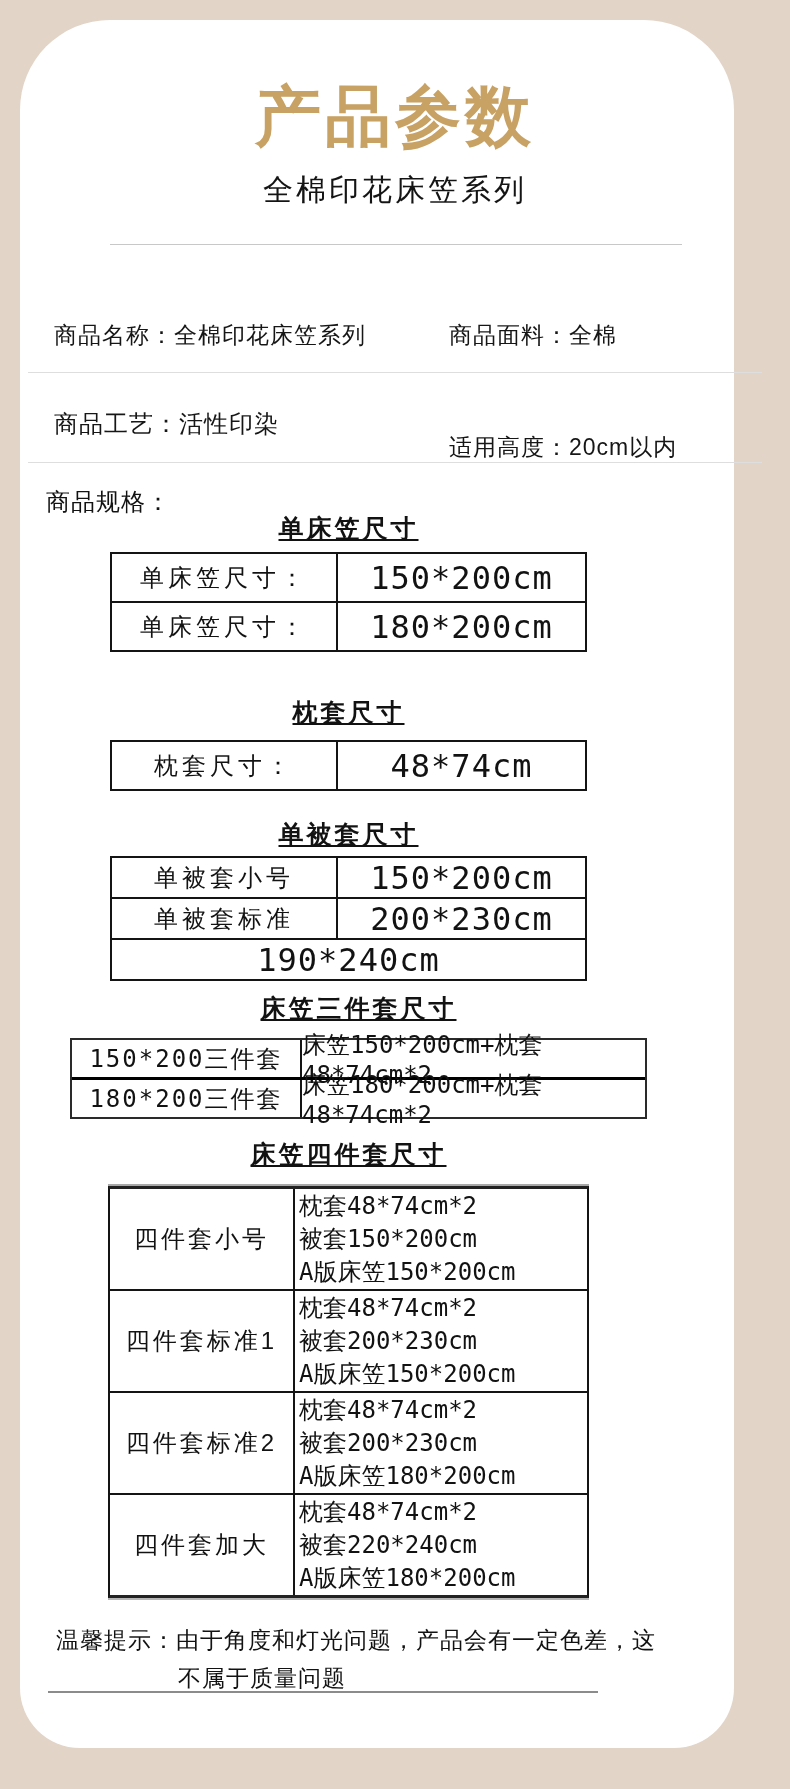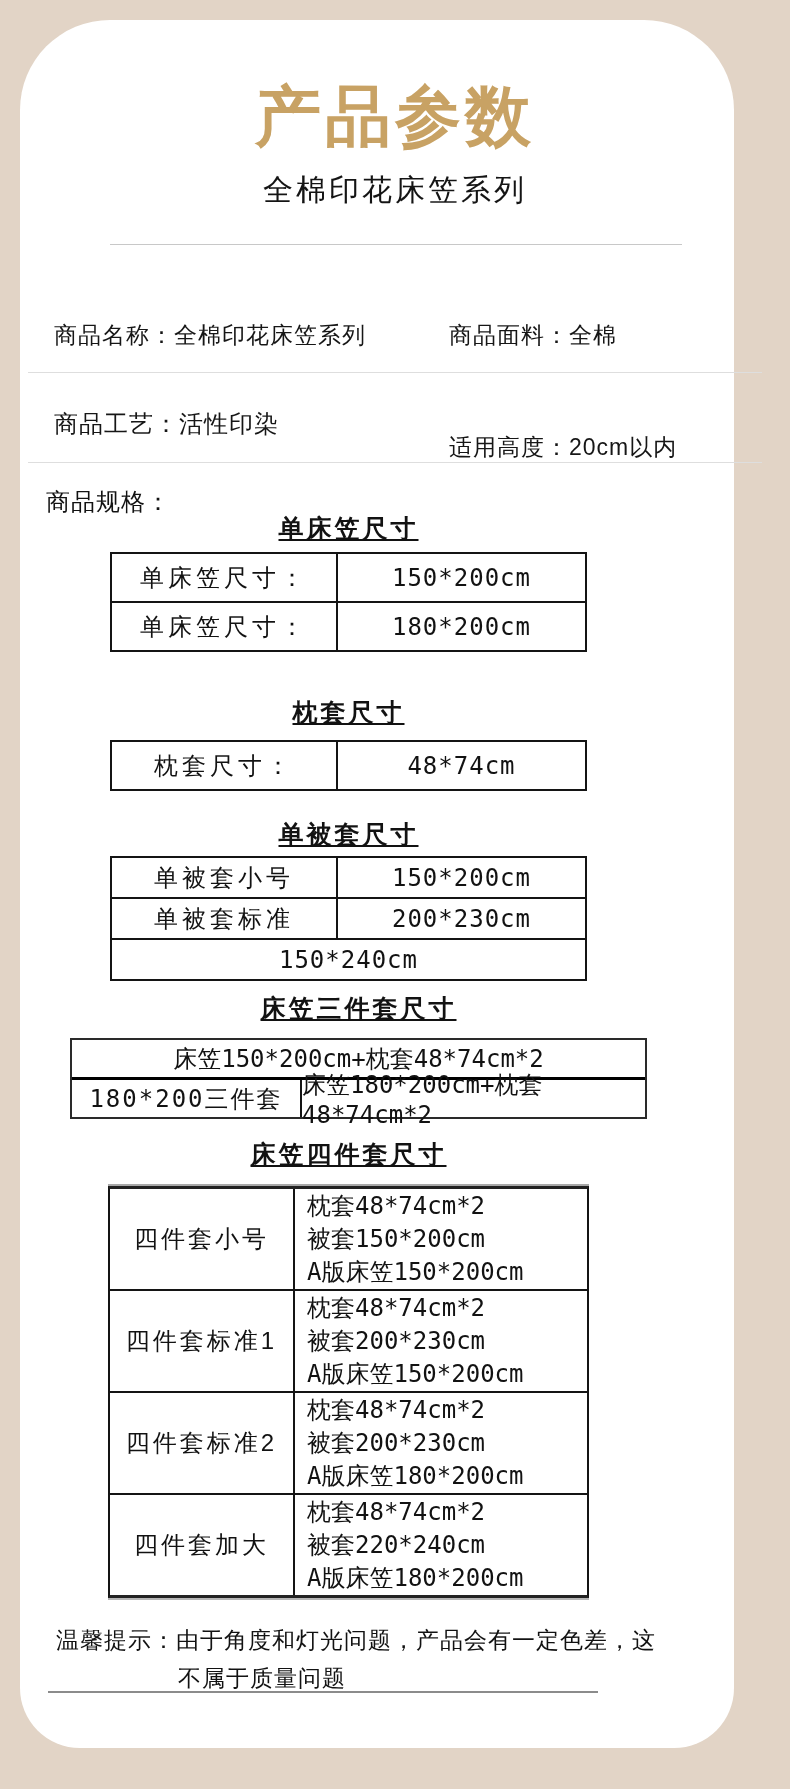--- a/index.html
+++ b/index.html
@@ -48,40 +48,40 @@
   }
   .trow { display:flex; height:47px; }
   .trow + .trow { border-top:2px solid #141414; }
   .tc-l {
     width:226px; border-right:2px solid #141414;
     display:flex; align-items:center; justify-content:center;
     font-size:24px; letter-spacing:4px; box-sizing:border-box;
   }
   .tc-r {
     flex:1; display:flex; align-items:center; justify-content:center;
-    font-size:24px; letter-spacing:1px;
+    font-size:32px; letter-spacing:1px;
     font-family:"DejaVu Sans Mono","Liberation Sans",sans-serif;
   }
   
   .t3 .trow { height:39px; }
   
   .t4 { left:50px; width:577px; border:2px solid #2a2a2a; }
   .t4 .trow { height:37px; }
   .t4 .trow + .trow { border-top:3px solid #000; }
   .t4 .tc-l { width:230px; letter-spacing:2px; font-family:"DejaVu Sans Mono","Liberation Sans",sans-serif; }
   .t4 .tc-r { font-size:24px; letter-spacing:0; }
   
   .t5 { left:88px; width:481px;
         border-top:3px solid #222; border-bottom:3px solid #222;
         box-shadow:0 -2px 0 #a8a8a8, 0 2px 0 #b5b5b5; }
   .t5 .trow { height:100px; }
   .t5 .tc-l { width:185px; letter-spacing:3px; }
   .t5 .tc-r {
     flex-direction:column; align-items:flex-start; justify-content:center;
-    padding-left:12px; font-size:24px; line-height:33px; letter-spacing:0;
+    padding-left:4px; font-size:24px; line-height:33px; letter-spacing:0;
   }
   .footer { position:absolute; top:1605px; left:36px; font-size:23px; letter-spacing:1px; }
   .f-line2 { margin-top:7px; margin-left:122px; }
   .footer-underline {
     position:absolute; top:1671px; left:28px; width:550px;
     border-top:2px solid #8b8b8b;
   }
 </style>
 </head>
 <body>
@@ -134,27 +134,28 @@
   <div class="tbl t3" style="top:836px;">
     <div class="trow">
       <div class="tc-l">单被套小号</div>
       <div class="tc-r">150*200cm</div>
     </div>
     <div class="trow">
       <div class="tc-l">单被套标准</div>
       <div class="tc-r">200*230cm</div>
     </div>
     <div class="trow">
-      <div class="tc-r">150*240cm</div>
+      <div class="tc-r">190*240cm</div>
     </div>
   </div>
 
   <div class="sec-title wide" style="top:972px;">床笠三件套尺寸</div>
   <div class="tbl t4" style="top:1018px;">
     <div class="trow">
+      <div class="tc-l">150*200三件套</div>
       <div class="tc-r">床笠150*200cm+枕套48*74cm*2</div>
     </div>
     <div class="trow">
       <div class="tc-l">180*200三件套</div>
       <div class="tc-r">床笠180*200cm+枕套48*74cm*2</div>
     </div>
   </div>
 
   <div class="sec-title" style="top:1118px;">床笠四件套尺寸</div>
   <div class="tbl t5" style="top:1166px;">

